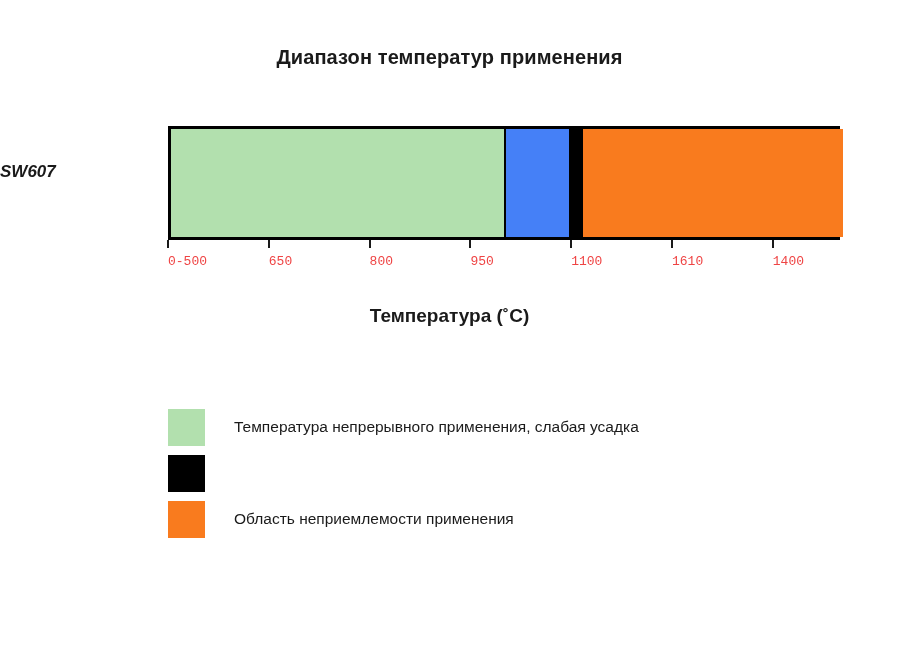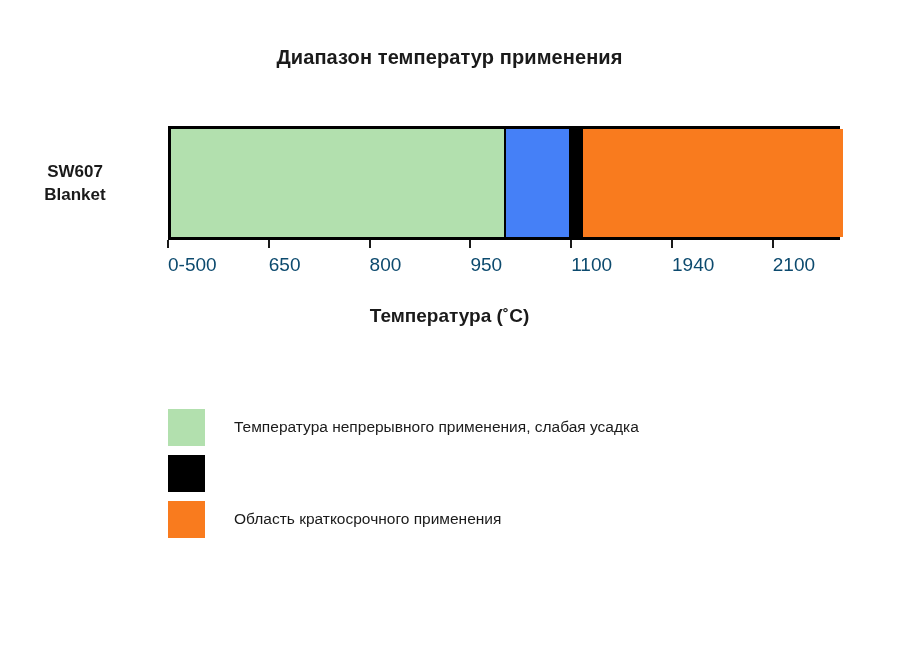--- a/index.html
+++ b/index.html
@@ -61,25 +61,26 @@
     height: 100%;
     flex: 0 0 auto;
   }
 
   
   .cat-label {
     position: absolute;
     left: 0;
     top: 160px;
     width: 150px;
-    text-align: center;
+    text-align: left;
     font-size: 17px;
     font-weight: bold;
     line-height: 23px;
     color: #1a1a1a;
+    font-style: italic;
   }
   .cat-label span {
     display: block;
   }
 
   
   .tick {
     position: absolute;
     top: 240px;
     width: 0;
@@ -89,23 +90,24 @@
     left: -1px;
     top: 0;
     width: 2px;
     height: 8px;
     background: #1a1a1a;
   }
   .tick-text {
     position: absolute;
     left: 0;
     top: 14px;
-    font-size: 19px;
-    color: #0c4a6e;
+    font-size: 13px;
+    color: #ef4444;
     white-space: nowrap;
+    font-family: Liberation Mono, monospace;
   }
 
   
   .axis-title {
     position: absolute;
     left: 0;
     top: 305px;
     width: 899px;
     text-align: center;
     font-size: 19px;
@@ -143,21 +145,20 @@
 </style>
 </head>
 <body>
 
 <div id="chart-root">
 
   <div class="chart-title">Диапазон температур применения</div>
 
   <div class="cat-label">
     <span>SW607</span>
-    <span>Blanket</span>
   </div>
 
   <div class="plot-area">
     <div class="bar-track" id="bar-track">
         <div class="bar-seg" style="background: rgb(178, 224, 174); width: 50%;"></div>
         <div class="bar-seg" style="background: rgb(69, 128, 247); width: 9.5%; border-left: 2px solid rgb(0, 0, 0);"></div>
         <div class="bar-seg" style="background: rgb(0, 0, 0); width: 1.5%; border-left: 2px solid rgb(0, 0, 0);"></div>
         <div class="bar-seg" style="background: rgb(249, 123, 30); width: 39%; border-left: 2px solid rgb(0, 0, 0);"></div>
       </div>
   </div>
@@ -178,37 +179,37 @@
       <div class="tick" style="left: 470.4px;">
         <div class="tick-mark"></div>
         <div class="tick-text">950</div>
       </div>
       <div class="tick" style="left: 571.2px;">
         <div class="tick-mark"></div>
         <div class="tick-text">1100</div>
       </div>
       <div class="tick" style="left: 672px;">
         <div class="tick-mark"></div>
-        <div class="tick-text">1940</div>
+        <div class="tick-text">1610</div>
       </div>
       <div class="tick" style="left: 772.8px;">
         <div class="tick-mark"></div>
-        <div class="tick-text">2100</div>
+        <div class="tick-text">1400</div>
       </div>
     </div>
 
   <div class="axis-title">Температура (˚С)</div>
 
   <div class="legend" id="legend">
       <div class="legend-row">
         <div class="legend-swatch" style="background: rgb(178, 224, 174);"></div>
         <div class="legend-text">Температура непрерывного применения, слабая усадка</div>
       </div>
       <div class="legend-row">
         <div class="legend-swatch" style="background: rgb(0, 0, 0);"></div>
       </div>
       <div class="legend-row">
         <div class="legend-swatch" style="background: rgb(249, 123, 30);"></div>
-        <div class="legend-text">Область краткосрочного применения</div>
+        <div class="legend-text">Область неприемлемости применения</div>
       </div>
     </div>
 
 </div>
 
 </body></html>

